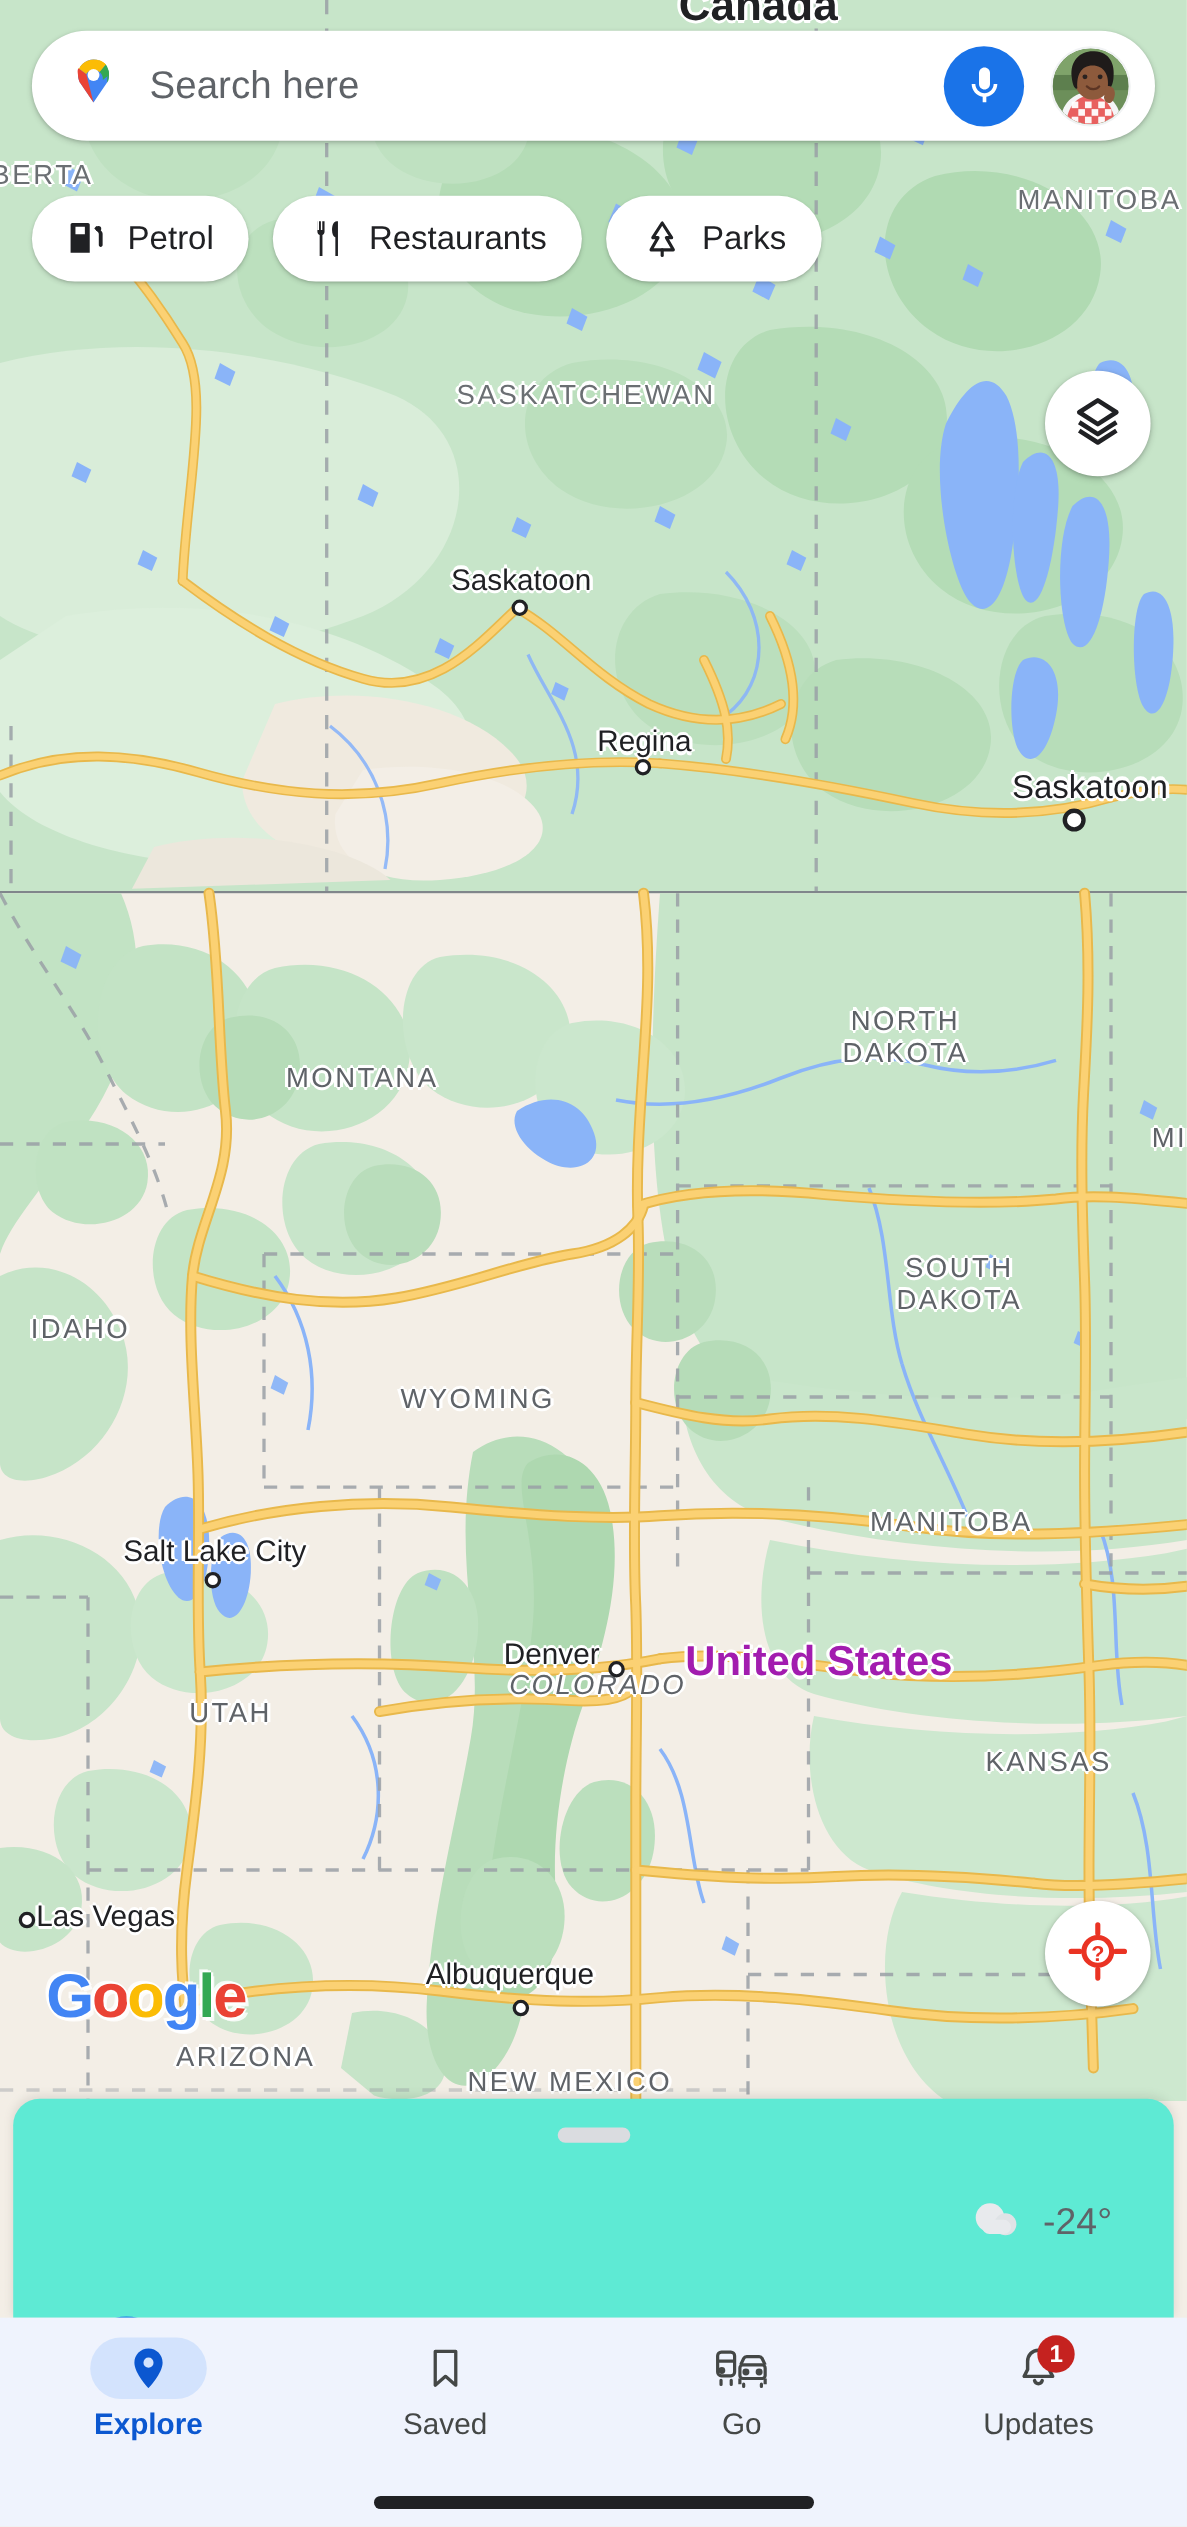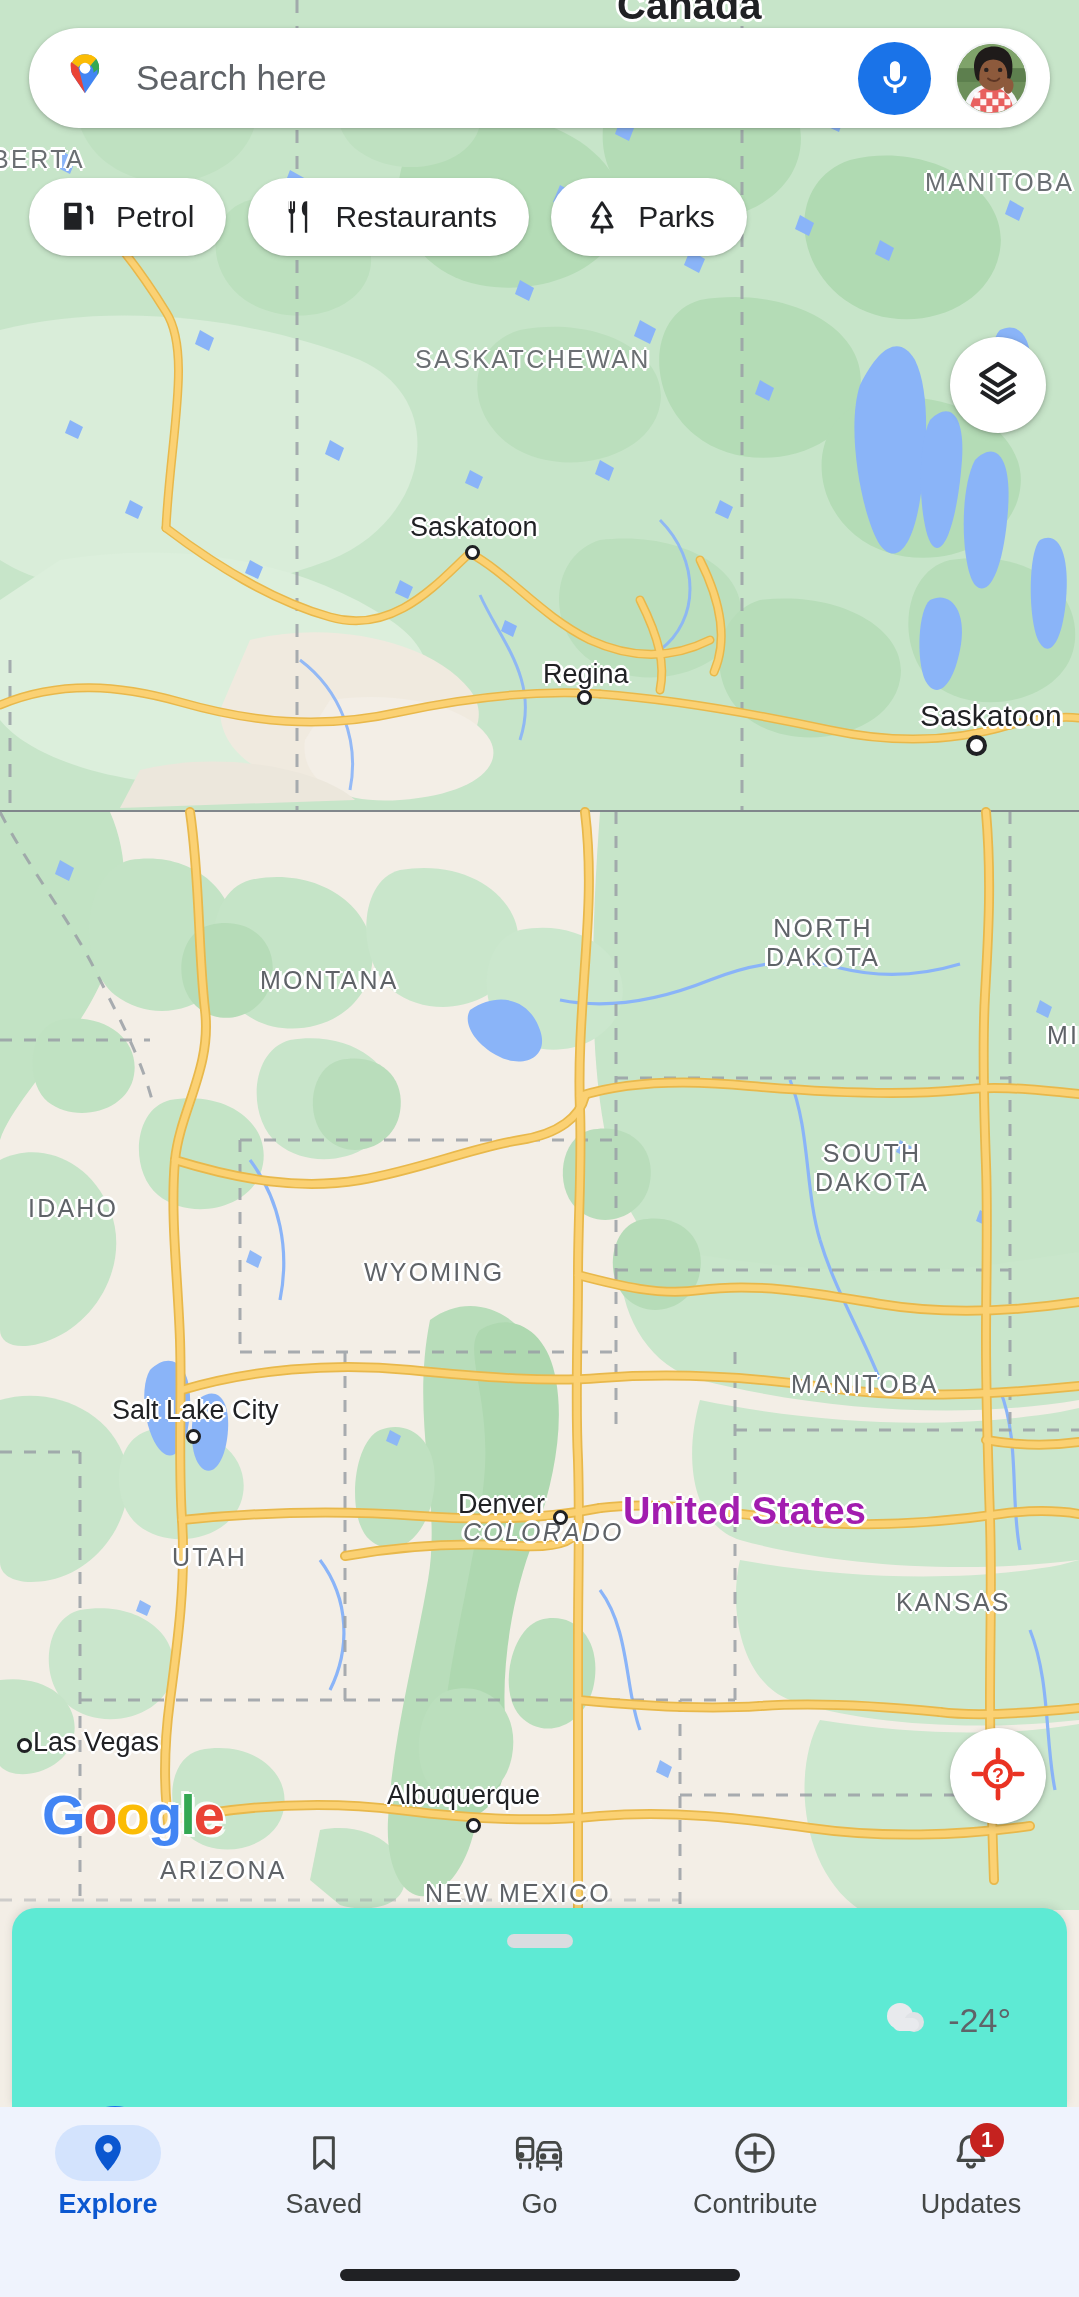--- a/index.html
+++ b/index.html
@@ -603,31 +603,20 @@
               <circle cx="23.4" cy="14" r="1" fill="#444746"></circle>
               <path d="M13.2 17.4v3M26.6 17.4v3"></path>
             </svg>
           </span>
         </div>
         <div class="navlabel">Go</div>
       </div>
       <div class="navitem">
         <div class="navicon-wrap">
           <span style="display: flex;">
-            <svg width="46" height="46" viewBox="0 0 24 24" fill="none" stroke="#444746" stroke-width="1.7">
-              <circle cx="12" cy="12" r="9.4"></circle>
-              <path d="M12 7.2v9.6M7.2 12h9.6" stroke-linecap="round"></path>
-            </svg>
-          </span>
-        </div>
-        <div class="navlabel">Contribute</div>
-      </div>
-      <div class="navitem">
-        <div class="navicon-wrap">
-          <span style="display: flex;">
             <svg width="42" height="44" viewBox="0 0 24 24" fill="none" stroke="#444746" stroke-width="1.8" stroke-linejoin="round">
               <path d="M12 2.6c-3.3 0-5.6 2.6-5.6 5.8v4.2L4.6 16.2h14.8l-1.8-3.6V8.4c0-3.2-2.3-5.8-5.6-5.8z"></path>
               <path d="M10 18.4c.3 1 1 1.6 2 1.6s1.7-.6 2-1.6" stroke-linecap="round"></path>
             </svg>
           </span>
           <span id="badge">1</span>
         </div>
         <div class="navlabel">Updates</div>
       </div>
     </div>

